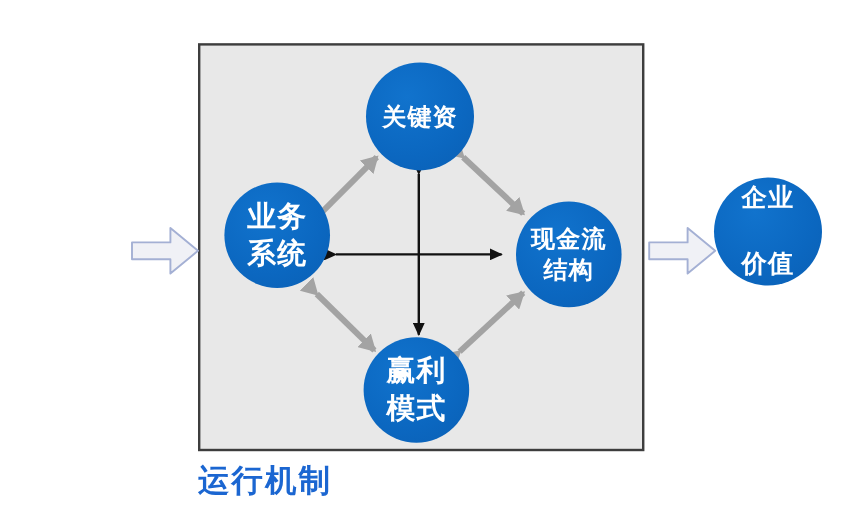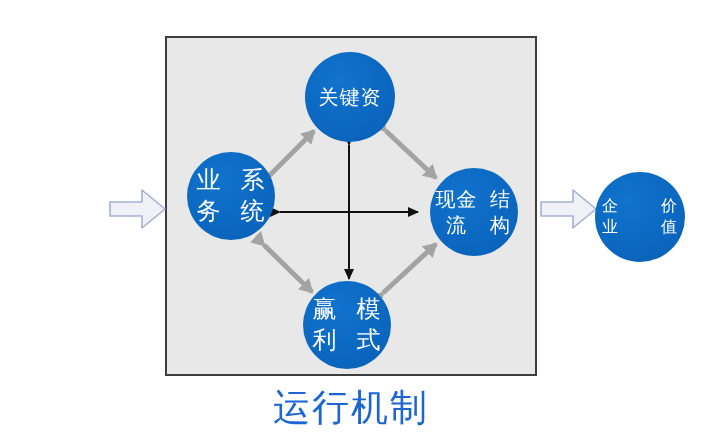--- a/index.html
+++ b/index.html
@@ -15,36 +15,36 @@
     background: #ffffff;
     overflow: hidden;
   }
   .node {
     position: absolute;
     border-radius: 50%;
     background: #0b6bc3;
     background: radial-gradient(circle at 38% 32%, #1173cd 0%, #0b67c0 60%, #0a5fb4 100%);
     color: #ffffff;
     display: flex;
-    flex-direction: row;
+    flex-direction: column;
     align-items: center;
     justify-content: center;
     text-align: center;
-    font-weight: normal;
+    font-weight: bold;
     line-height: 1.3;
     letter-spacing: 1px;
     z-index: 3;
   }
   .node span { display: block; }
   .node-positioning   { left: 18px;  top: 164px; width: 88px; height: 88px; font-size: 21px; }
   .node-key-resources { left: 138px; top: 14px;  width: 90px; height: 90px; font-size: 20px; }
   .node-business      { left: 20px;  top: 114px; width: 88px; height: 88px; font-size: 24px; }
   .node-cashflow      { left: 263px; top: 130px; width: 88px; height: 88px; font-size: 20px; }
   .node-profit        { left: 136px; top: 243px; width: 88px; height: 88px; font-size: 24px; }
-  .node-enterprise    { left: 595px; top: 172px; width: 90px; height: 90px; font-size: 16px; gap: 28px; }
+  .node-enterprise    { left: 595px; top: 148px; width: 90px; height: 90px; font-size: 21px; gap: 28px; }
 
   .mechanism-box {
     position: absolute;
     left: 165px;
     top: 36px;
     width: 372px;
     height: 340px;
     background: #e8e8e8;
     border: 2px solid #3d3d3d;
     box-sizing: border-box;
@@ -64,24 +64,23 @@
     z-index: 2;
   }
   .block-arrow-input  { left: 109px; top: 187px; }
   .block-arrow-output { left: 540px; top: 187px; }
 
   .caption {
     position: absolute;
     left: 165px;
     top: 383px;
     width: 372px;
-    text-align: center;
     color: #1b66d1;
-    font-size: 37px;
-    font-weight: normal;
+    font-size: 26px;
+    font-weight: bold;
     letter-spacing: 2px;
     z-index: 3;
   }
 </style>
 </head>
 <body>
 
 <div class="canvas">
 
 

